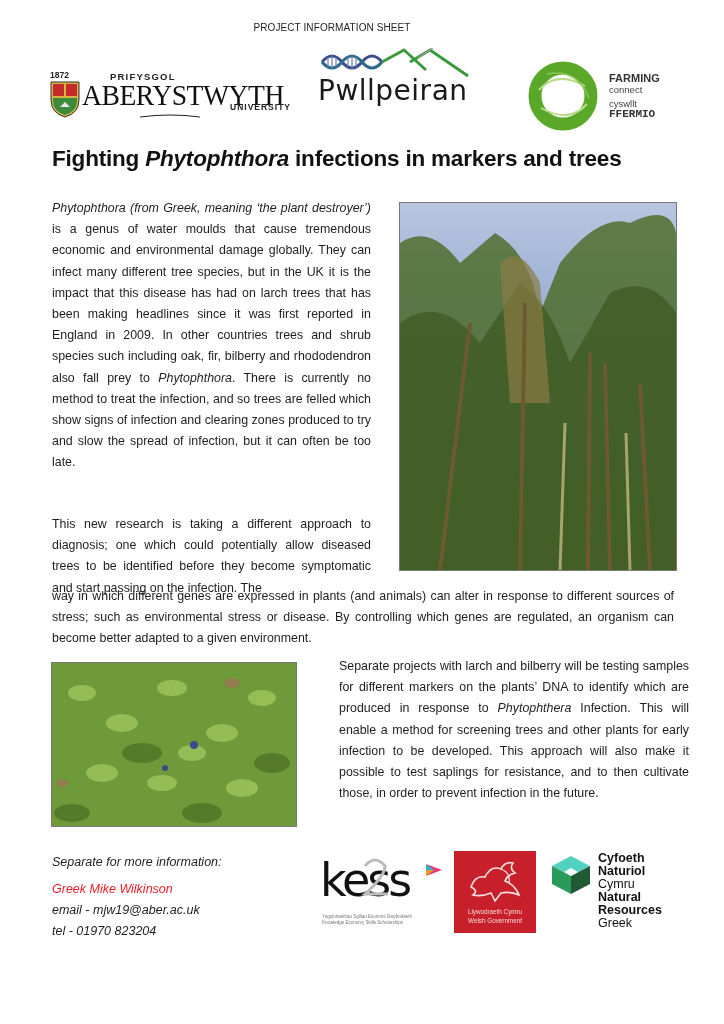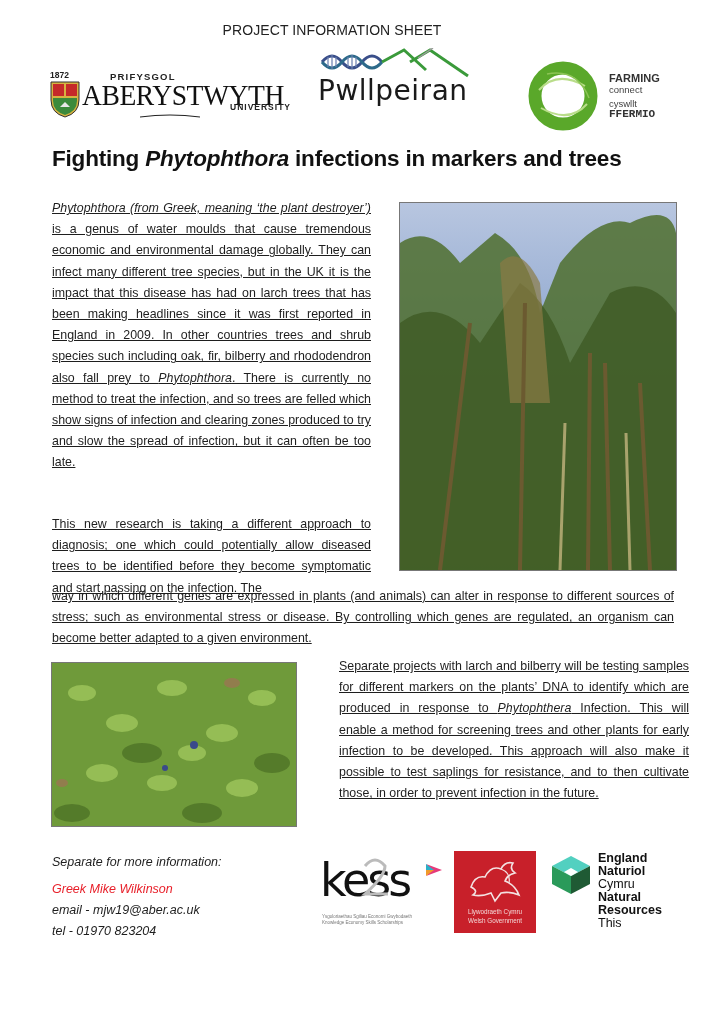--- a/index.html
+++ b/index.html
@@ -1,20 +1,20 @@
 <!DOCTYPE html>
 <html><head>
 <meta charset="utf-8">
 <style>
   html, body { margin:0; padding:0; background:#ffffff; }
   body { width:724px; height:1024px; position:relative; overflow:hidden;
          font-family:"Liberation Sans", "DejaVu Sans", sans-serif; color:#1a1a1a; }
   .abs { position:absolute; }
 
-  .sheet-title { top:22px; left:0; width:664px; text-align:center; font-size:14px; color:#222; letter-spacing:0.1px; }
+  .sheet-title { top:22px; left:0; width:664px; text-align:center; font-size:10px; color:#222; letter-spacing:0.1px; }
 
   
   .aber { left:50px; top:70px; width:220px; height:52px; }
   .aber .shield { position:absolute; left:0; top:10px; width:30px; height:38px; }
   .aber .year { position:absolute; left:0; top:0; font-size:8.5px; font-weight:bold; color:#222; }
   .aber .prif { position:absolute; left:60px; top:1px; font-size:9.5px; font-weight:bold; letter-spacing:1.2px; color:#222; }
   .aber .main { position:absolute; left:32px; top:10px; font-family:"Liberation Serif", serif; font-size:30px; letter-spacing:-0.5px; color:#111; line-height:30px; transform:scaleX(0.92); transform-origin:left; }
   .aber .uni { position:absolute; left:152px; top:32px; font-size:8.5px; font-weight:bold; letter-spacing:1px; color:#222;padding-left:28px; }
   .aber .swoosh { position:absolute; left:90px; top:43px; width:60px; height:6px; }
 
@@ -26,21 +26,21 @@
   .farm { left:527px; top:60px; width:150px; height:72px; }
   .farm .ring { position:absolute; left:0; top:0; width:72px; height:72px; }
   .farm .t1 { position:absolute; left:82px; top:12px; font-size:11px; font-weight:bold; color:#333; }
   .farm .t2 { position:absolute; left:82px; top:24px; font-size:9.5px; color:#444; }
   .farm .t3 { position:absolute; left:82px; top:38px; font-size:9.5px; color:#444; }
   .farm .t4 { position:absolute; left:82px; top:48px; font-size:11px; font-weight:bold; color:#333;font-family:Liberation Mono, monospace; }
 
   .headline { left:52px; top:146px; font-size:22.5px; font-weight:bold; color:#111; white-space:nowrap; letter-spacing:-0.2px; }
   .headline i { font-style:italic; }
 
-  .para { font-size:12.4px; line-height:21.2px; color:#1e1e1e; text-align:justify;text-decoration:underline; }
+  .para { font-size:12.4px; line-height:21.2px; color:#1e1e1e; text-align:justify; }
   .para i { font-style:italic; }
   .p1 { left:52px; top:198px; width:319px; }
   .p2 { left:52px; top:502px; width:319px;margin-top:12px; }
   .p3 { left:52px; top:586px; width:622px; text-align:justify; }
   .p4 { left:323px; top:656px; width:350px;margin-left:16px; }
 
   .photo-trees { left:399px; top:202px; width:276px; height:367px; border:1px solid #777; overflow:hidden; }
   .photo-bilberry { left:51px; top:662px; width:244px; height:163px; border:1px solid #777; overflow:hidden; }
 
   .contact { left:52px; top:852px; font-size:12.5px; line-height:21px; font-style:italic; color:#1e1e1e; }
@@ -209,20 +209,20 @@
 </div>
 
 <div class="abs nrw">
   <svg width="42" height="42" viewBox="0 0 42 42" style="position:absolute;left:0;top:2px;">
     <path d="M21 2 L40 12 L21 22 L2 12 Z" fill="#52d0c0"></path>
     <path d="M2 12 L21 22 L21 40 L2 30 Z" fill="#2a9a5a"></path>
     <path d="M21 22 L40 12 L40 30 L21 40 Z" fill="#1f5a34"></path>
     <path d="M14 18 L21 14 L28 18 L21 22 Z" fill="#ffffff"></path>
   </svg>
   <div class="words">
-    <div class="b">England</div>
+    <div class="b">Cyfoeth</div>
     <div class="b">Naturiol</div>
     <div>Cymru</div>
     <div class="b">Natural</div>
     <div class="b">Resources</div>
-    <div>This</div>
+    <div>Greek</div>
   </div>
 </div>
 
 </body></html>

